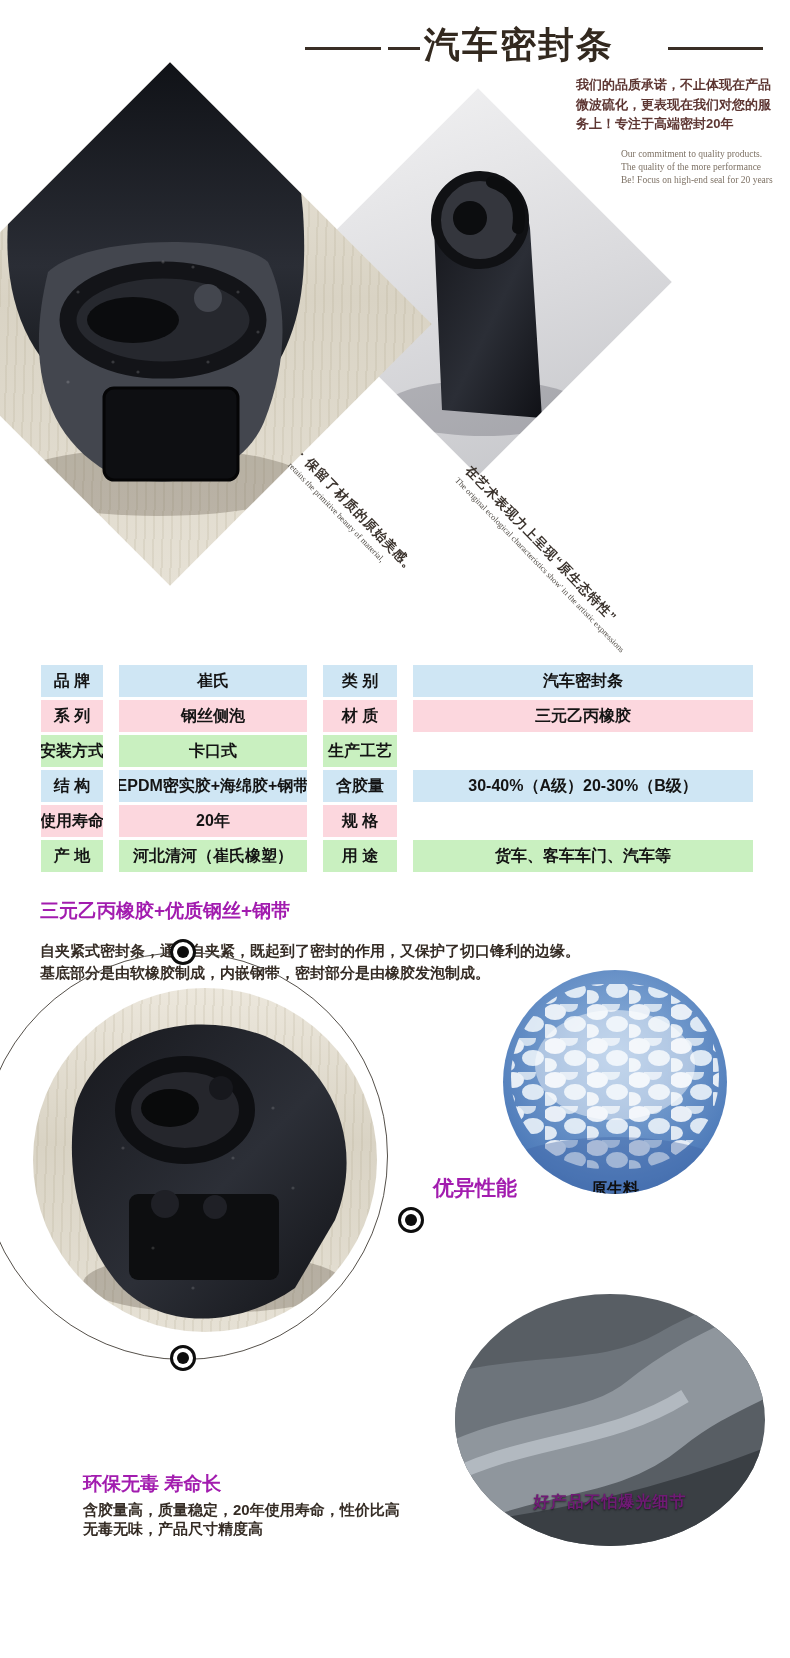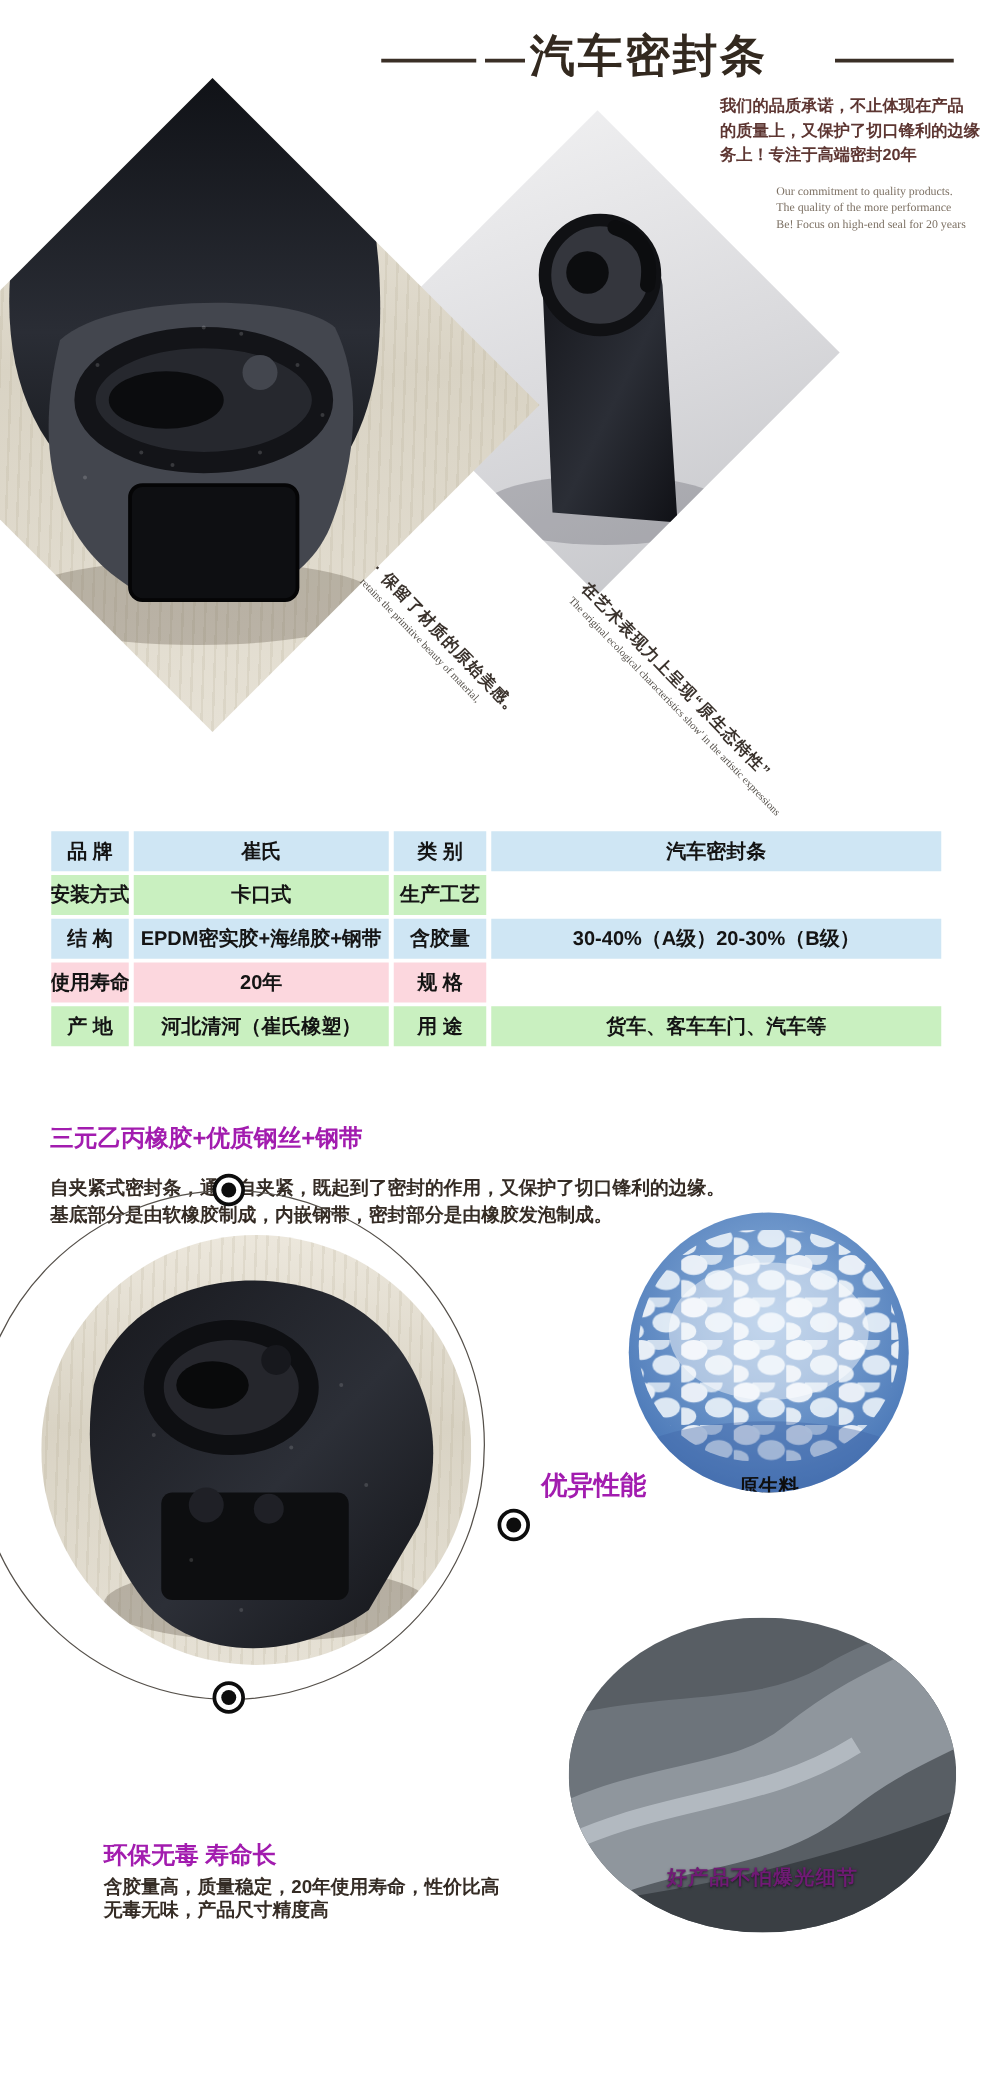--- a/index.html
+++ b/index.html
@@ -23,24 +23,24 @@
       linear-gradient(180deg,#ece7dc,#d9d3c4 45%,#e6e1d5);}
   .graybg{background:linear-gradient(160deg,#f4f4f5,#dadadd 55%,#c2c3c7);}
 
   
   .diag-cap{transform:rotate(46deg);transform-origin:0 0;white-space:nowrap;}
   .diag-zh{font-size:13px;font-weight:700;color:#3a322c;letter-spacing:1px;}
   .diag-en{font-size:8.5px;color:#55504a;margin-top:1px;font-family:"Liberation Serif",serif;}
 
   
   #spec-table{left:41px;top:665px;width:712px;}
-  .trow{display:flex;height:32px;margin-bottom:3px;gap:4px;}
+  .trow{display:flex;height:32px;margin-bottom:3px;gap:16px;}
   .tcell{display:flex;align-items:center;justify-content:center;
          font-size:16px;font-weight:700;color:#141414;white-space:nowrap;overflow:hidden;}
-  .w-l1{width:62px;} .w-v1{width:204px;} .w-l2{width:74px;} .w-v2{flex:1;}
+  .w-l1{width:62px;} .w-v1{width:188px;} .w-l2{width:74px;} .w-v2{flex:1;}
   .c-blue{background:#cfe6f4;} .c-pink{background:#fcd7de;} .c-green{background:#c9f0c0;}
 
   
   .h-brown{font-weight:700;color:#a21caf;white-space:nowrap;}
   .body-line{font-size:15px;font-weight:700;color:#352c25;line-height:21.5px;white-space:nowrap;}
 
   .ring-bullet{width:26px;height:26px;border:3px solid #0d0d0d;border-radius:50%;background:#fff;
                box-sizing:border-box;display:flex;align-items:center;justify-content:center;}
   .ring-bullet span{width:12px;height:12px;border-radius:50%;background:#0d0d0d;display:block;}
 
@@ -61,21 +61,21 @@
 
 <div id="page">
 
   <div class="abs rule" style="left:305px;top:47px;width:76px;"></div>
   <div class="abs rule" style="left:388px;top:47px;width:32px;"></div>
   <div class="abs rule" style="left:668px;top:47px;width:95px;"></div>
   <div class="abs" id="main-title">汽车密封条</div>
 
   <div class="abs" id="slogan">
     <div class="slogan-line">我们的品质承诺，不止体现在产品</div>
-    <div class="slogan-line">的质量上，又保护了切口锋利的边缘</div>
+    <div class="slogan-line">微波硫化，更表现在我们对您的服</div>
     <div class="slogan-line">务上！专注于高端密封20年</div>
   </div>
   <div class="abs" id="slogan-en">
     <div class="slogan-en-line">Our commitment to quality products.</div>
     <div class="slogan-en-line">The quality of the more performance</div>
     <div class="slogan-en-line">Be! Focus on high-end seal for 20 years</div>
   </div>
 
   <div class="abs diamond" style="left:341px;top:145px;width:274px;height:274px;z-index:1;">
     <div class="d-inner graybg" style="left:-57px;top:-57px;width:388px;height:388px;">
@@ -138,20 +138,26 @@
   </div>
 
   <div class="abs" id="spec-table">
     <div class="trow">
       <div class="tcell w-l1 c-blue">品 牌</div>
       <div class="tcell w-v1 c-blue">崔氏</div>
       <div class="tcell w-l2 c-blue">类 别</div>
       <div class="tcell w-v2 c-blue">汽车密封条</div>
     </div>
     <div class="trow">
+      <div class="tcell w-l1 c-pink">系 列</div>
+      <div class="tcell w-v1 c-pink">钢丝侧泡</div>
+      <div class="tcell w-l2 c-pink">材 质</div>
+      <div class="tcell w-v2 c-pink">三元乙丙橡胶</div>
+    </div>
+    <div class="trow">
       <div class="tcell w-l1 c-green">安装方式</div>
       <div class="tcell w-v1 c-green">卡口式</div>
       <div class="tcell w-l2 c-green">生产工艺</div>
     </div>
     <div class="trow">
       <div class="tcell w-l1 c-blue">结 构</div>
       <div class="tcell w-v1 c-blue">EPDM密实胶+海绵胶+钢带</div>
       <div class="tcell w-l2 c-blue">含胶量</div>
       <div class="tcell w-v2 c-blue">30-40%（A级）20-30%（B级）</div>
     </div>

